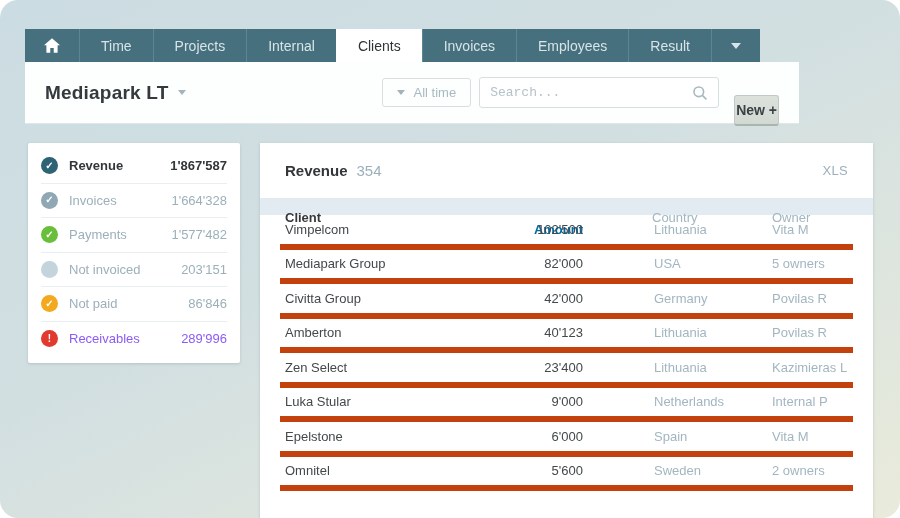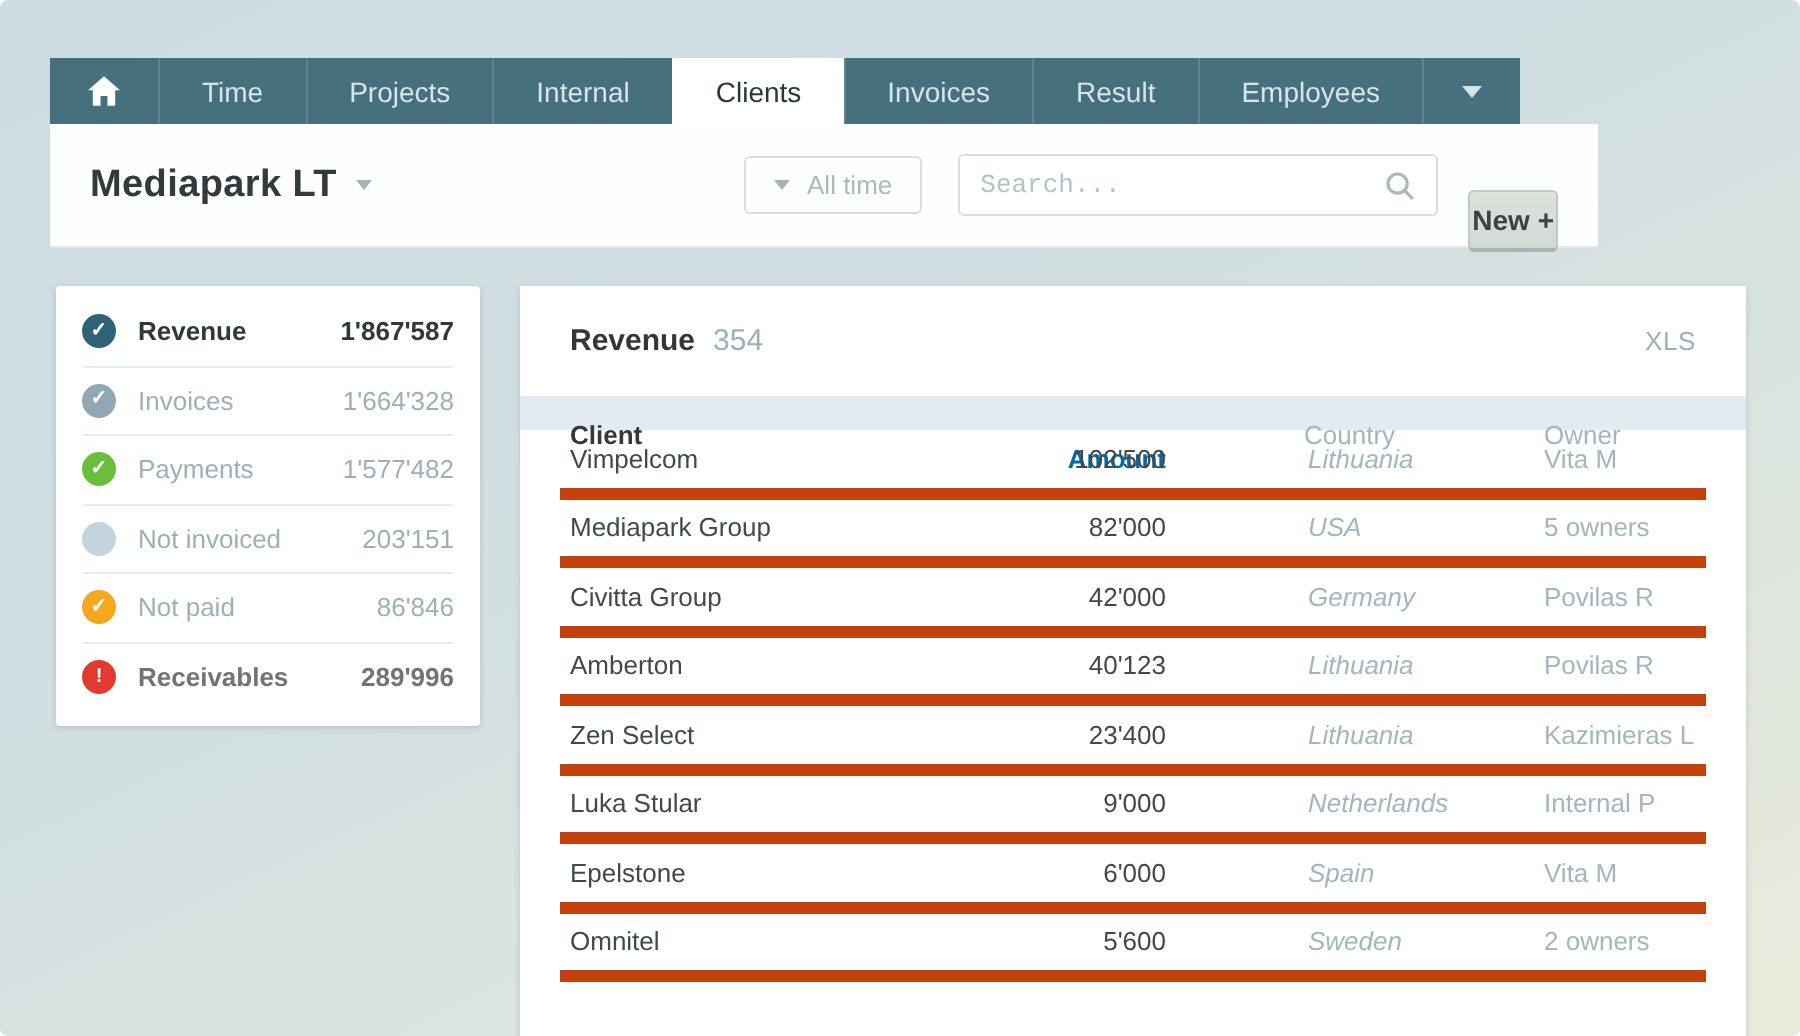--- a/index.html
+++ b/index.html
@@ -1,21 +1,21 @@
 <!DOCTYPE html>
 <html><head>
 <meta charset="utf-8">
 <style>
   * { margin:0; padding:0; box-sizing:border-box; }
   html,body { background:#ffffff; }
   body { font-family:"Liberation Sans", sans-serif; width:900px; height:518px; }
 
   .stage {
     position:relative; width:900px; height:518px;
-    border-radius:4px; overflow:hidden;
+    border-radius:18px; overflow:hidden;
     background:linear-gradient(155deg,#cbdce2 0%,#d2dfe1 45%,#e9ebdb 100%);
   }
 
   
   .nav { position:absolute; left:25px; top:29px; height:33px; display:flex; }
   .tab {
     display:flex; align-items:center; justify-content:center;
     padding:0 21px; font-size:14px; color:#d7e4e8;
     background:#46707e; border-left:1px solid #5d8593; cursor:pointer;
     white-space:nowrap;
@@ -34,21 +34,21 @@
     background:#fdfefe; border-bottom:1px solid #e2e6e6;
     display:flex; align-items:center; justify-content:space-between;
     padding:0 20px;
   }
   .company { display:flex; align-items:center; gap:10px; cursor:pointer; }
   .company-name { font-size:19px; font-weight:bold; color:#33393c; letter-spacing:.2px; }
   .header-right { display:flex; align-items:center; }
   .alltime {
     height:29px; display:flex; align-items:center; gap:9px;
     border:1px solid #d8dee0; border-radius:3px; background:#fdfefe;
-    padding:0 14px; font-size:13px; color:#a9b9c0; cursor:pointer; margin-right:18px;
+    padding:0 14px; font-size:13px; color:#a9b9c0; cursor:pointer; margin-right:8px;
   }
   .searchbox {
     width:240px; height:31px; border:1px solid #d8dee0; border-radius:3px;
     background:#ffffff; display:flex; align-items:center; padding:0 10px; margin-right:15px;
   }
   .searchbox input {
     flex:1; border:none; outline:none; font-size:13px; color:#5a6a72;
     font-family:Liberation Mono, monospace; background:transparent;
   }
   .searchbox input::placeholder { color:#b4c2c9; }
@@ -81,21 +81,21 @@
   }
   .micon.teal  { background:#2d6374; }
   .micon.blue  { background:#8fa8b4; }
   .micon.green { background:#6abf3a; }
   .micon.pale  { background:#c3d4dc; }
   .micon.amber { background:#f3a81d; }
   .micon.red   { background:#e23a2e; }
   .mlabel { color:#9cb0ba; }
   .mvalue { margin-left:auto; color:#9cb0ba; }
   .metric.em .mlabel, .metric.em .mvalue { color:#333739; font-weight:bold; }
-  .metric.alert .mlabel, .metric.alert .mvalue { color:#737373;font-weight:bold; }
+  .metric.alert .mlabel, .metric.alert .mvalue { color:#8b5cf6; }
 
   
   .maincard {
     position:absolute; left:260px; top:143px; width:613px; height:420px;
     background:#ffffff; box-shadow:0 1px 3px rgba(50,70,80,.18);
   }
   .panel-title { height:55px; display:flex; align-items:center; padding:0 25px; }
   .ptitle { font-size:15px; font-weight:bold; color:#333739; }
   .pcount { margin-left:9px; font-size:15px; color:#9cb0bb; }
   .xls { margin-left:auto; font-size:13px; color:#9cb0bb; cursor:pointer; letter-spacing:.3px; }
@@ -107,21 +107,21 @@
   .h-country, .h-owner { color:#a2b6c1; }
   .h-country { padding-left:69px; }
 
   .trow {
     height:34.5px; margin:0 20px; padding:0 5px; font-size:13px;
     border-bottom:6px solid #c2410c; cursor:pointer;
   }
   .trow .c-client { color:#43484b; }
   .trow .c-amount { color:#43484b; text-align:right; }
   .trow .c-country, .trow .c-owner { color:#a2b6c1; }
-  .trow .c-country { padding-left:71px;font-style:italic; }
+  .trow .c-country { padding-left:71px; }
 
   .magnifier { flex:none; }
 </style>
 </head>
 <body>
 
 <div class="stage">
 
   <nav class="nav">
     <div class="tab home">
@@ -140,24 +140,24 @@
     <div class="tab">
         <span>Internal</span>
       </div>
     <div class="tab active">
         <span>Clients</span>
       </div>
     <div class="tab">
         <span>Invoices</span>
       </div>
     <div class="tab">
+        <span>Employees</span>
+      </div>
+    <div class="tab">
         <span>Result</span>
-      </div>
-    <div class="tab">
-        <span>Employees</span>
       </div>
     <div class="tab more">
       <span class="caret"></span>
     </div>
   </nav>
 
   <header class="headerbar">
     <div class="company">
       <span class="company-name">Mediapark LT</span>
       <span class="caret sm gray"></span>

